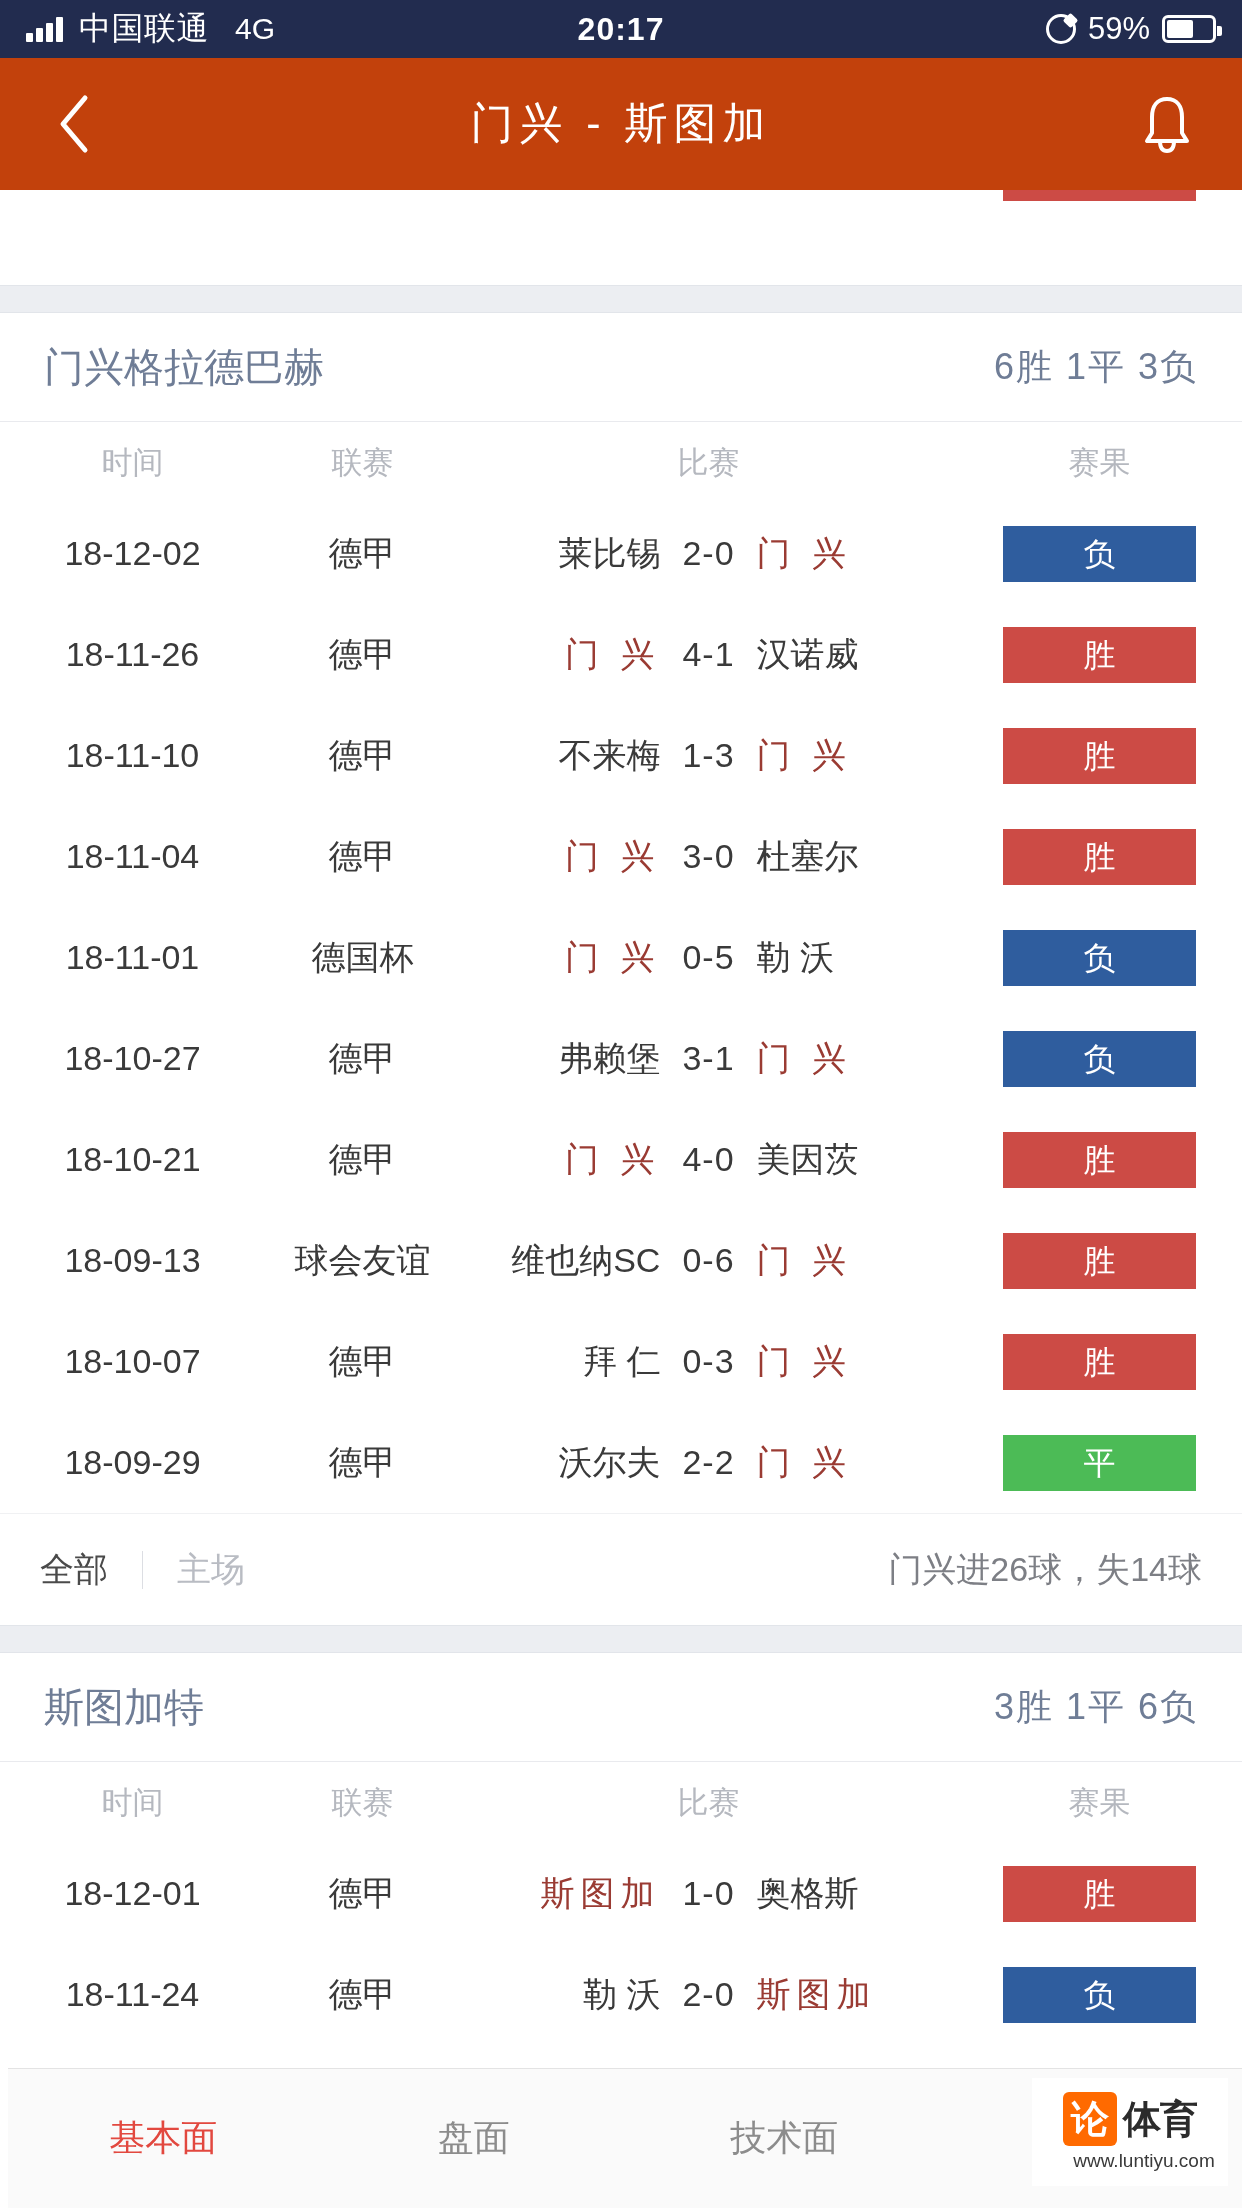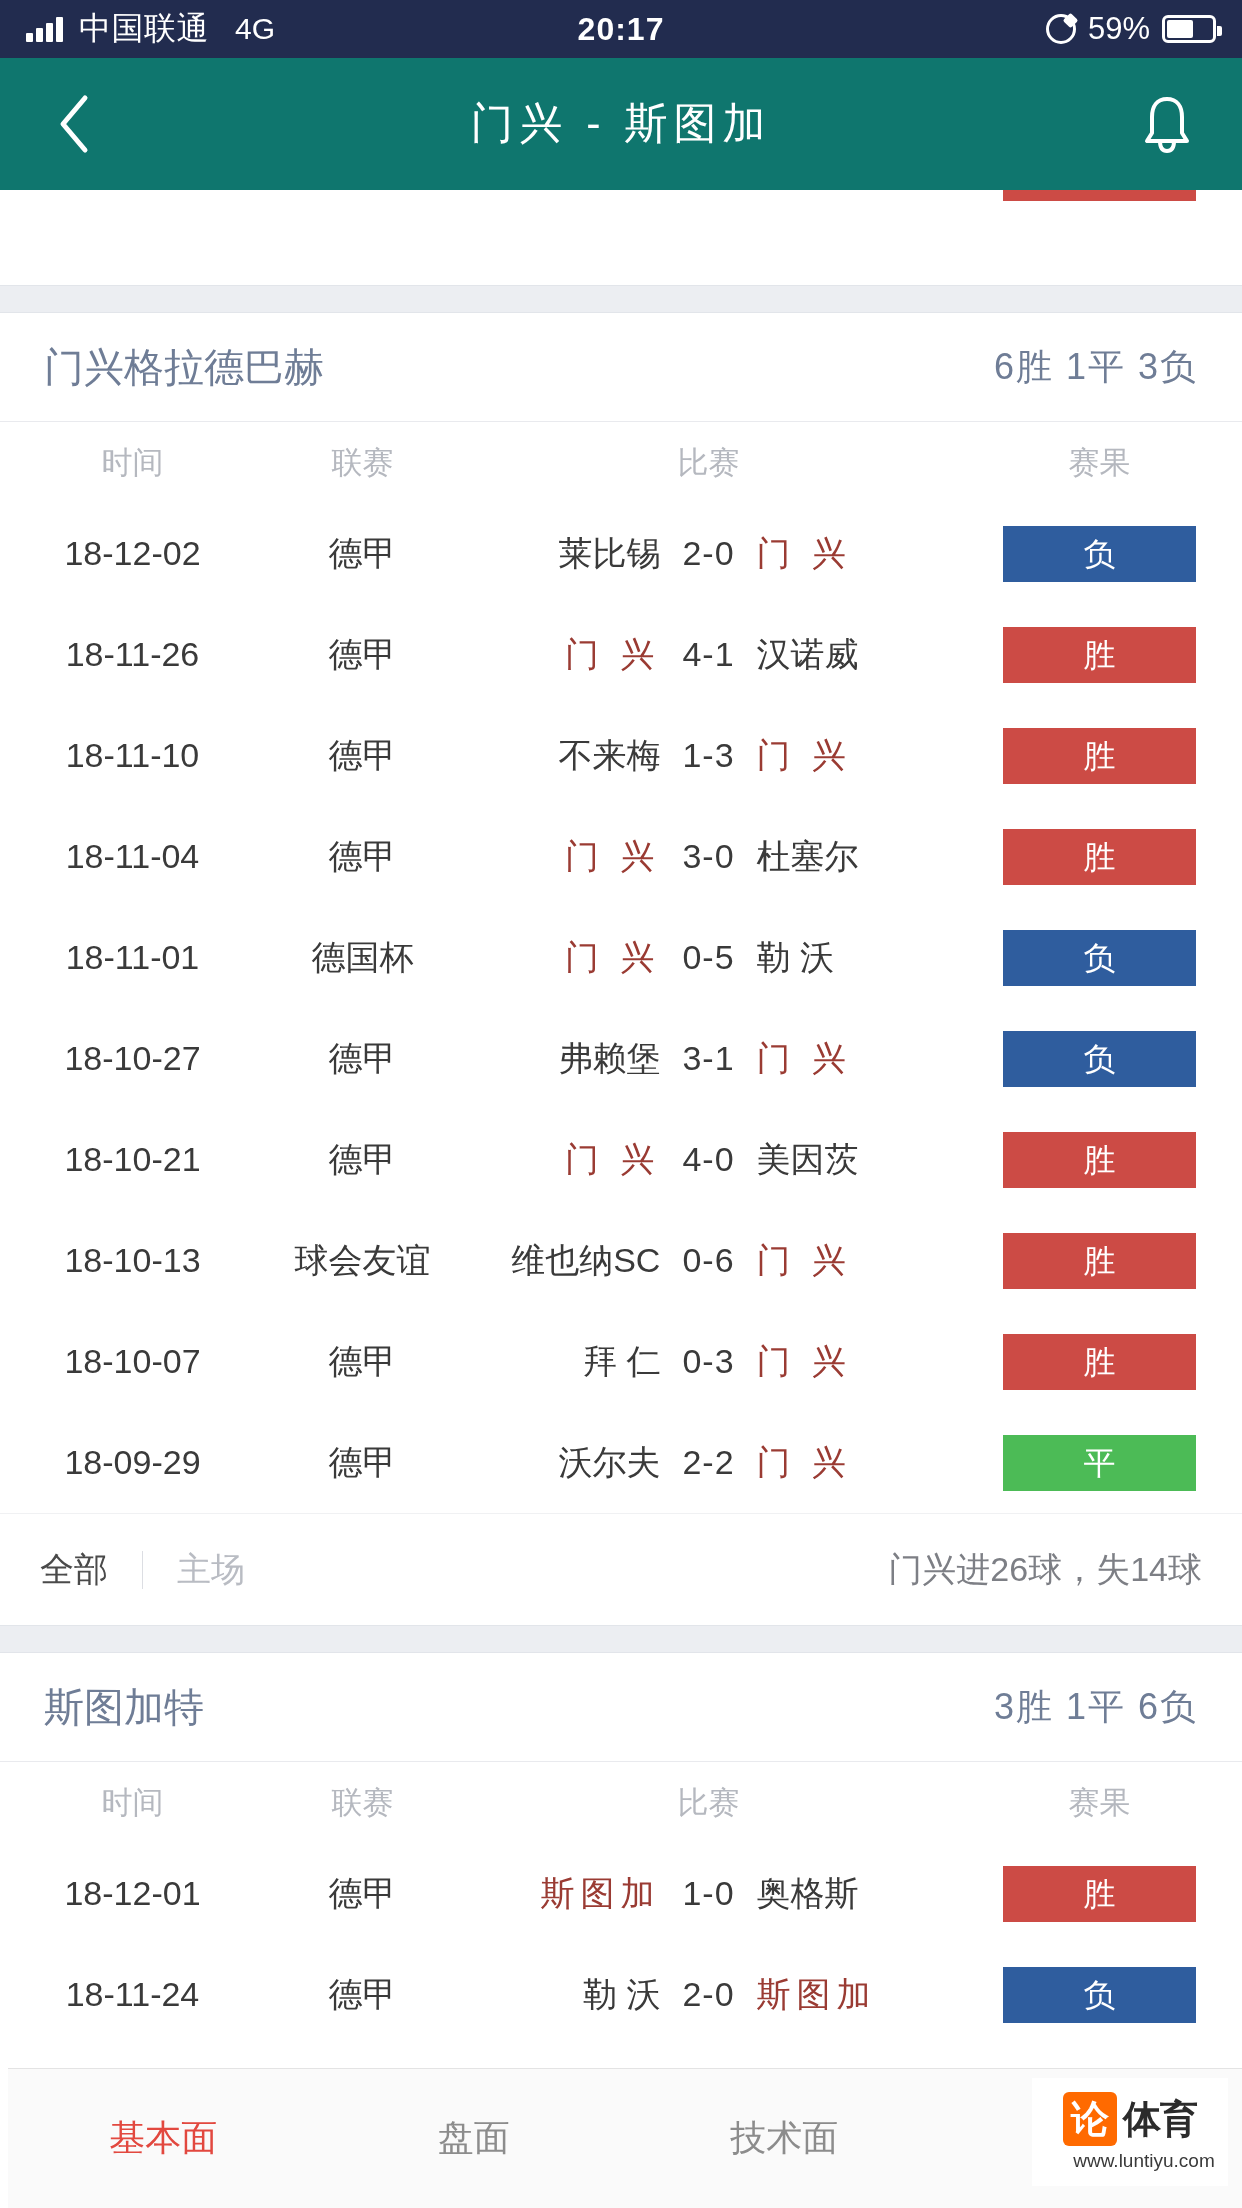--- a/index.html
+++ b/index.html
@@ -32,21 +32,21 @@
   .rot-icon{ width:30px; height:30px; border:3px solid #fff; border-radius:50%; position:relative;}
   .rot-icon:after{ content:""; position:absolute; top:-2px; right:-3px; width:11px;height:11px;
      background:#fff; border-radius:2px; transform:rotate(45deg);}
   .batt{ width:54px; height:28px; border:3px solid #fff; border-radius:6px; position:relative; display:flex; align-items:center;}
   .batt:after{ content:""; position:absolute; right:-9px; top:8px; width:5px; height:10px; background:#fff; border-radius:0 2px 2px 0;}
   .batt i{ display:block; height:18px; width:26px; background:#fff; margin-left:2px; border-radius:2px;}
 
   
   .navbar{
     position:absolute; top:58px; left:0; width:1242px; height:132px;
-    background:#0f766e; color:#fff;
+    background:#c2410c; color:#fff;
     display:flex; align-items:center; z-index:20;
   }
   .nav-back{ width:150px; display:flex; align-items:center; justify-content:center; cursor:pointer;}
   .nav-title{ flex:1; text-align:center; font-size:43px; letter-spacing:6px;}
   .nav-bell{ width:150px; display:flex; align-items:center; justify-content:center; cursor:pointer;}
 
   
   .scroll{
     position:absolute; top:190px; left:0; width:1242px; height:1878px;
     overflow:hidden; background:#14b8a6;
@@ -273,21 +273,21 @@
             <div class="c-match">
               <span class="team home hl">门 兴</span>
               <span class="score">4-0</span>
               <span class="team away">美因茨</span>
             </div>
             <div class="c-result">
               <span class="badge win">胜</span>
             </div>
           </div>
           <div class="row">
-            <div class="c-time">18-10-13</div>
+            <div class="c-time">18-09-13</div>
             <div class="c-league">球会友谊</div>
             <div class="c-match">
               <span class="team home">维也纳SC</span>
               <span class="score">0-6</span>
               <span class="team away hl">门 兴</span>
             </div>
             <div class="c-result">
               <span class="badge win">胜</span>
             </div>
           </div>

